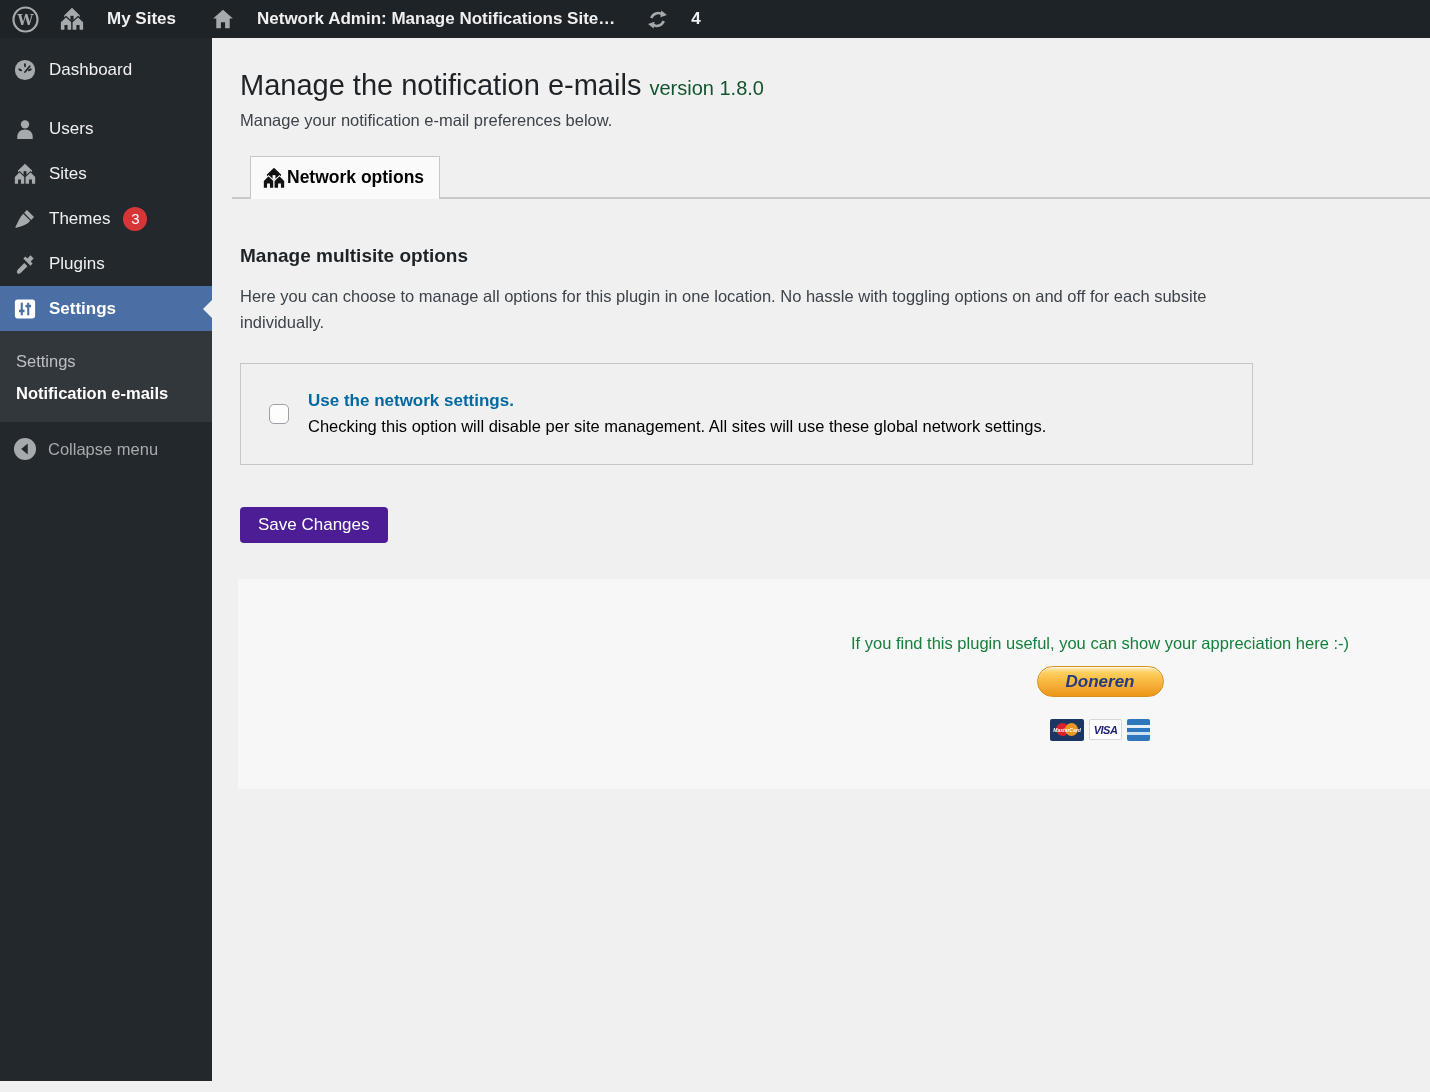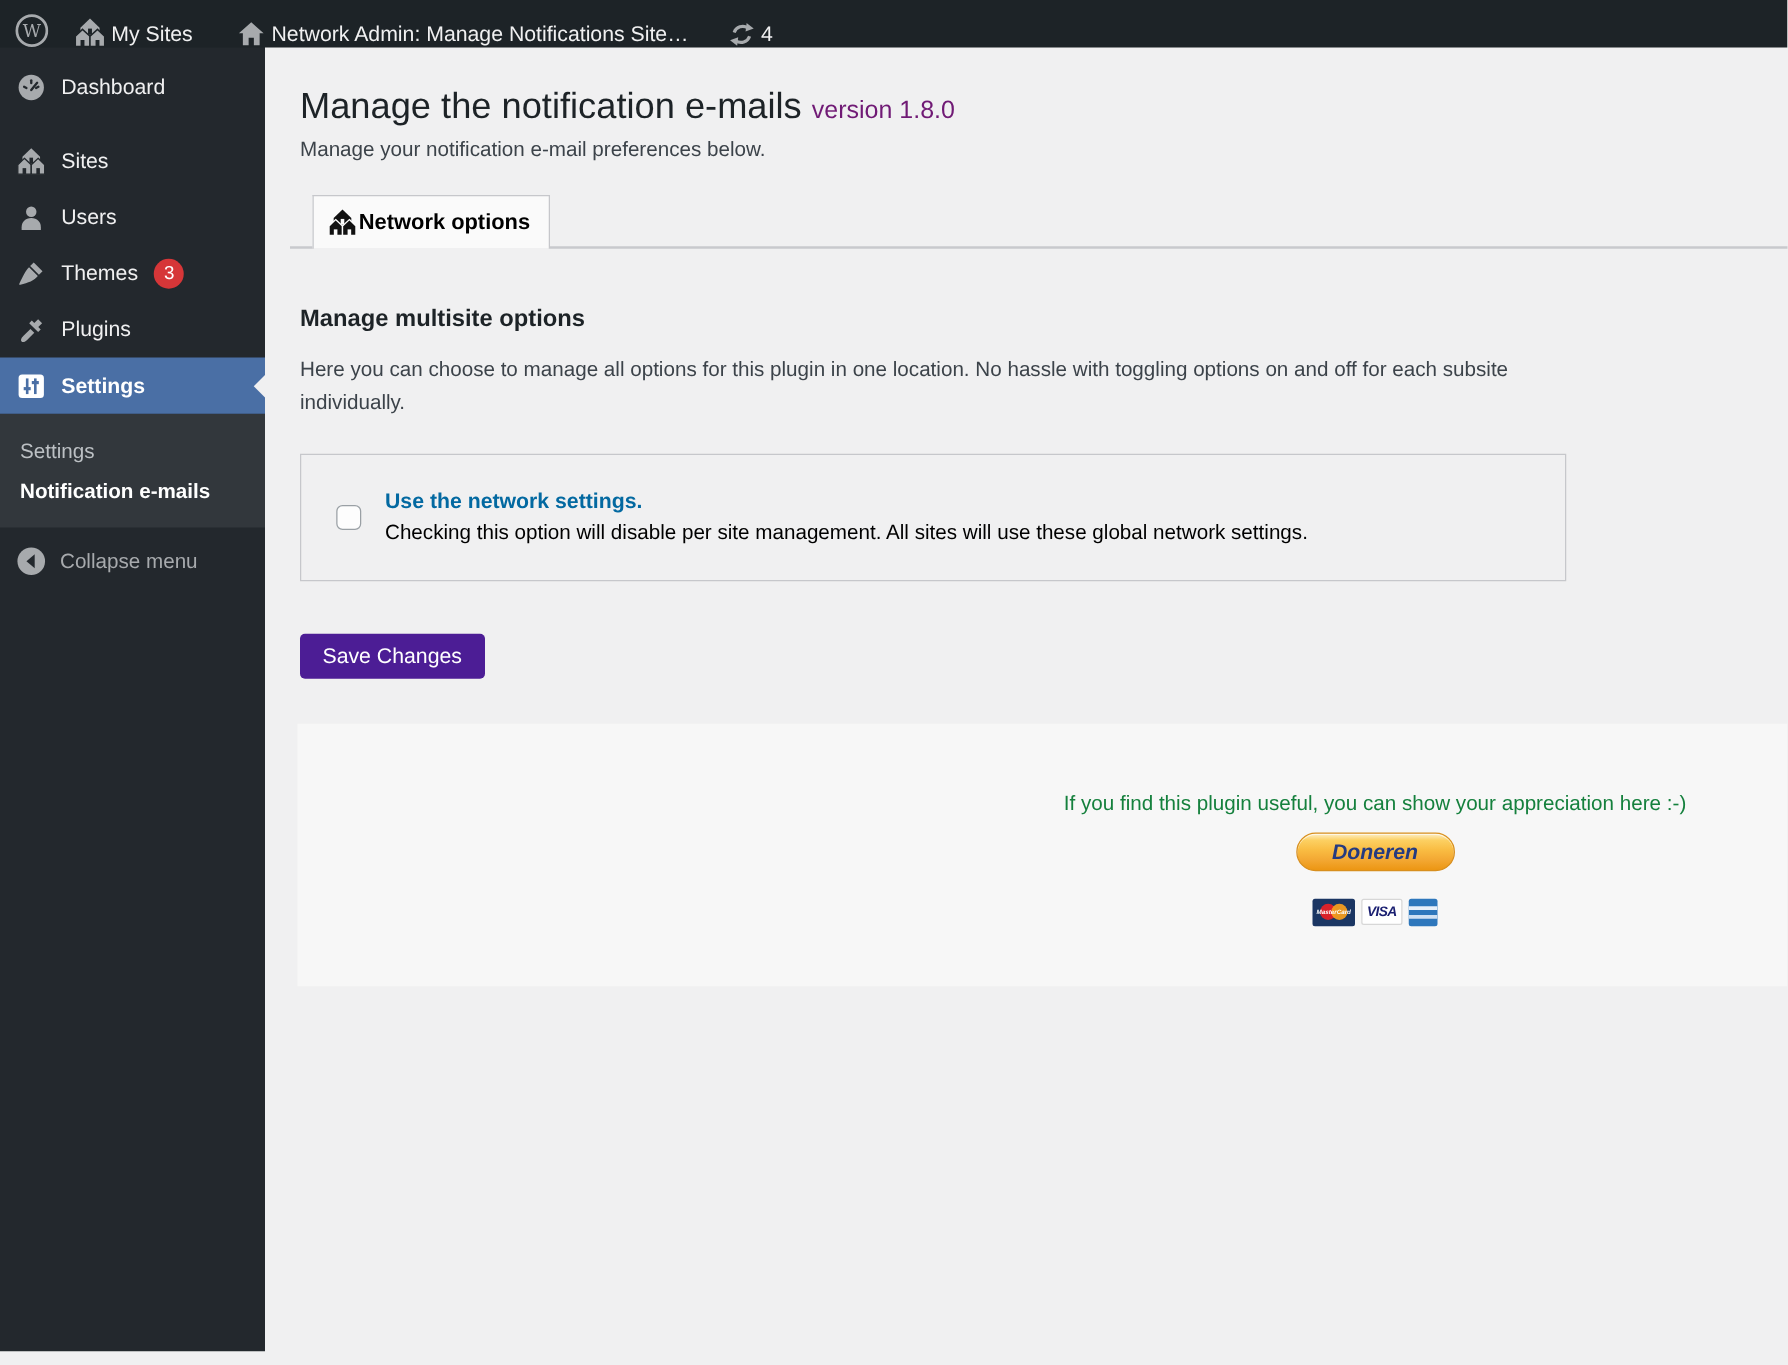--- a/index.html
+++ b/index.html
@@ -12,21 +12,21 @@
   }
   svg.icon { display: inline-block; vertical-align: middle; flex: none; }
 
   
   .admin-bar {
     position: absolute; top: 0; left: 0; width: 1430px; height: 38px;
     background: #1d2327; color: #f0f0f1;
     display: flex; align-items: center; font-size: 17px;
     z-index: 30;
   }
-  .ab-item { display: flex; align-items: flex-end; gap: 5px; height: 38px; padding: 0 11px; cursor: pointer; }
+  .ab-item { display: flex; align-items: center; gap: 23px; height: 38px; padding: 0 11px; cursor: pointer; font-weight: bold; }
   .ab-item .icon { color: #a7aaad; }
   .ab-logo { padding: 0 10px 0 12px; }
   .ab-count { color: #f0f0f1; }
 
   
   .sidebar {
     position: absolute; top: 27px; left: 0; width: 212px; height: 1054px;
     background: #23282d; color: #f0f0f1;
   }
   .menu { padding-top: 20px; }
@@ -61,21 +61,21 @@
     padding-left: 13px; color: #a7aaad; font-size: 16.5px; cursor: pointer;
   }
   .collapse-item .icon { color: #a7aaad; --door: #23282d; }
 
   
   .main {
     position: absolute; top: 38px; left: 212px; width: 1218px; height: 1054px;
     background: #f0f0f1; padding-left: 28px;
   }
   h1.page-title { margin-top: 30px; font-size: 29px; font-weight: 400; color: #1d2327; line-height: 1.2; }
-  h1.page-title .version { font-size: 20px; color: #701a75; }
+  h1.page-title .version { font-size: 20px; color: #14532d; }
   .page-subtitle { margin-top: 8px; font-size: 16.5px; color: #3c434a; }
 
   .tabs-wrapper { position: relative; margin-top: 26px; margin-left: -8px; height: 43px; }
   .tabs-wrapper::after {
     content: ""; position: absolute; left: 0; right: -1210px; bottom: 0;
     border-bottom: 2px solid #c8c9cd;
   }
   .nav-tab {
     position: relative; z-index: 2; display: inline-flex; align-items: center; gap: 2px;
     margin-left: 18px; height: 43px; padding: 0 15px 0 12px;
@@ -227,29 +227,29 @@
   <div class="menu">
     <div class="menu-item">
       <svg class="icon" width="22" height="22" fill="currentColor">
           <use href="#i-dashboard"></use>
         </svg>
       <span>Dashboard</span>
     </div>
     <div class="menu-sep"></div>
     <div class="menu-item">
       <svg class="icon" width="22" height="22" fill="currentColor">
+          <use href="#i-users"></use>
+        </svg>
+      <span>Users</span>
+    </div>
+    <div class="menu-item">
+      <svg class="icon" width="22" height="22" fill="currentColor">
           <use href="#i-multisite"></use>
         </svg>
       <span>Sites</span>
-    </div>
-    <div class="menu-item">
-      <svg class="icon" width="22" height="22" fill="currentColor">
-          <use href="#i-users"></use>
-        </svg>
-      <span>Users</span>
     </div>
     <div class="menu-item">
       <svg class="icon" width="22" height="22" fill="currentColor">
           <use href="#i-themes"></use>
         </svg>
       <span>Themes</span>
       <span class="badge">3</span>
     </div>
     <div class="menu-item">
       <svg class="icon" width="22" height="22" fill="currentColor">

